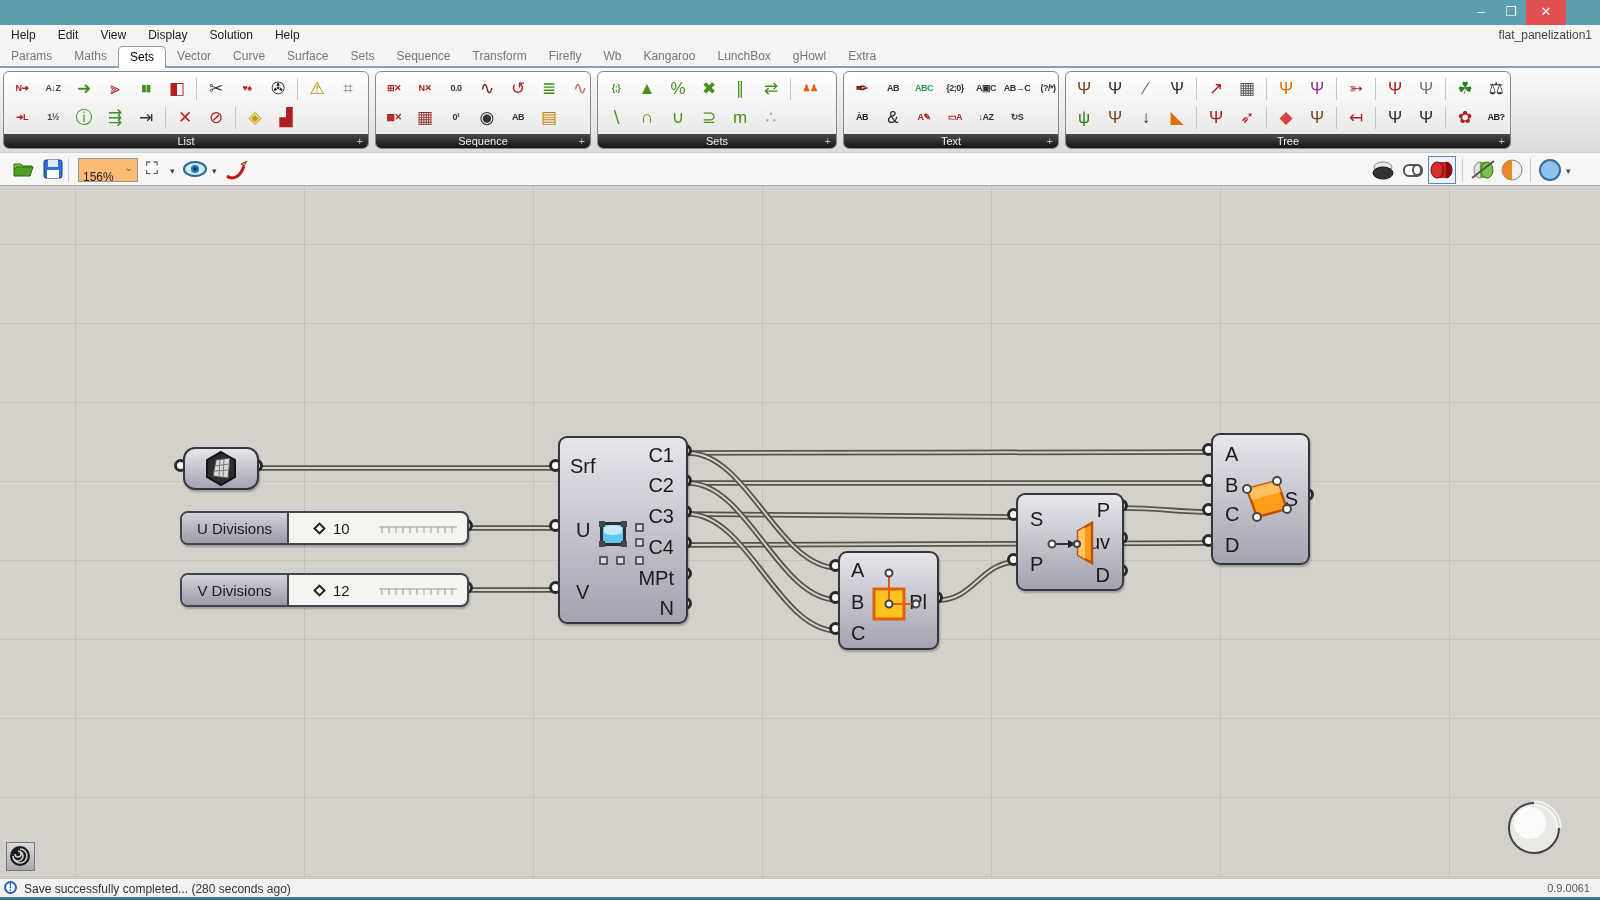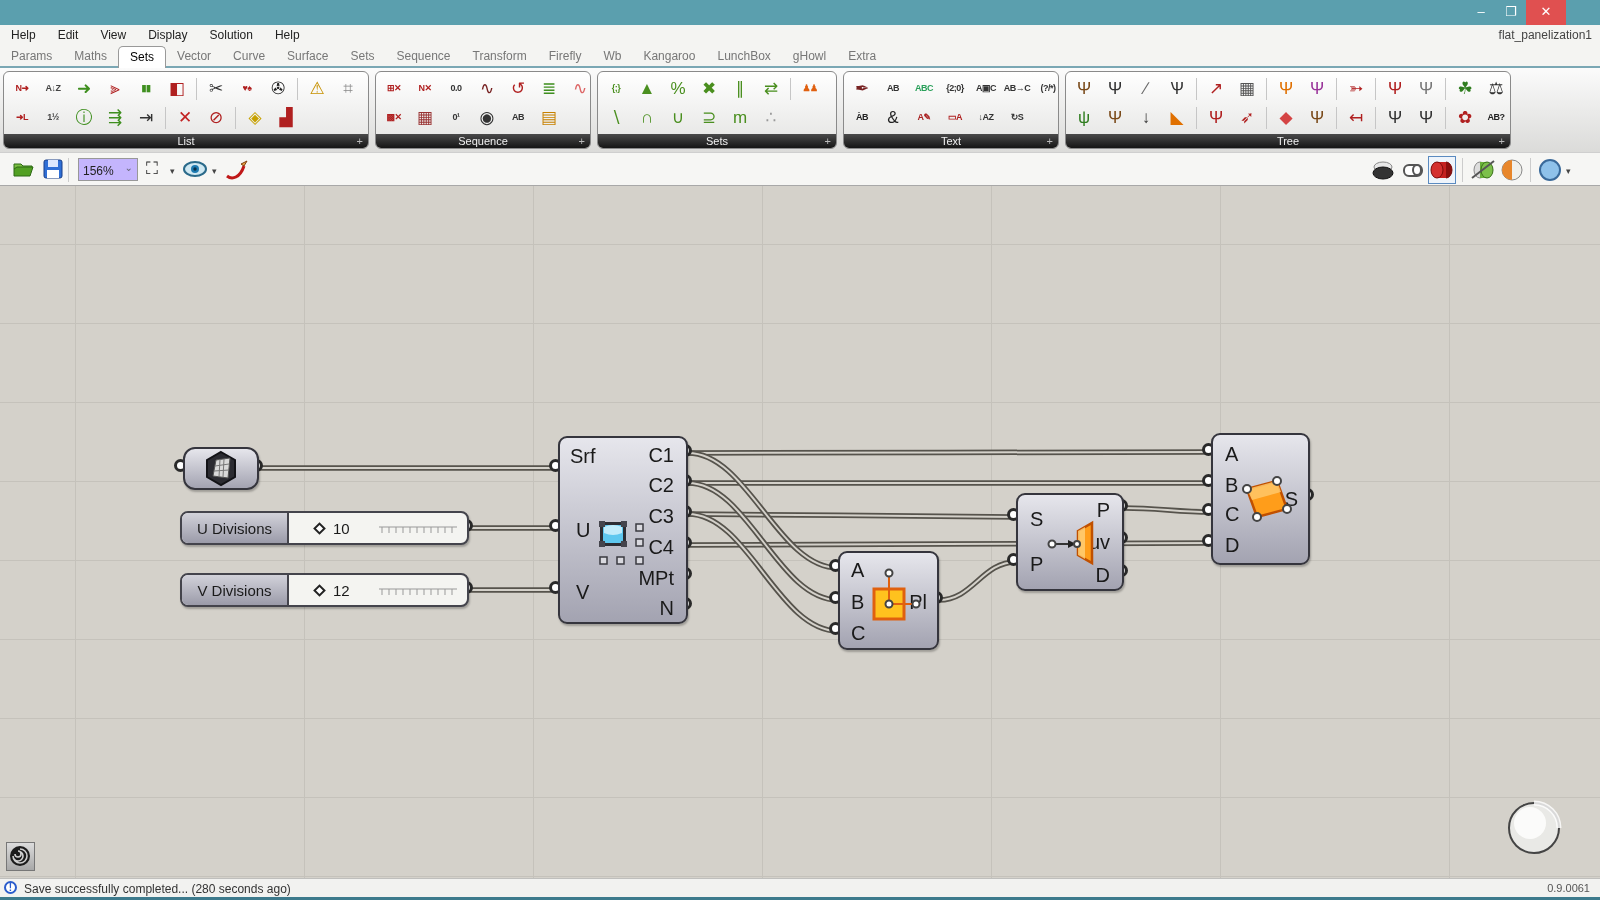--- a/index.html
+++ b/index.html
@@ -29,21 +29,21 @@
   .ticon { width:24px; height:24px; display:flex; align-items:center; justify-content:center; font-size:17px; line-height:1; flex:0 0 auto; }
   .ticon.txt { font-size:9px; font-weight:bold; letter-spacing:-0.5px; }
   .tsep { width:1px; height:22px; background:#c6c6c6; flex:0 0 auto; }
   .tlabel { height:15px; background:linear-gradient(#4a4a4a,#111); color:#f0f0f0; font-size:11px; text-align:center; line-height:14px; position:relative; }
   .tlabel .plus { position:absolute; right:5px; top:0; color:#bbb; }
 
   
   #cvtoolbar { position:absolute; left:0; top:152px; width:1600px; height:34px; background:#f6f6f4; border-bottom:1px solid #a8a8a8; border-top:1px solid #cfcfcf; }
   .cvt { position:absolute; top:5px; }
   .vline { position:absolute; top:5px; width:1px; height:24px; background:#cccccc; }
-  #zoombox { left:78px; width:60px; height:23px; border:1px solid #989898; background:#c4b5fd; font-size:12px; color:#222; padding:5px 4px; }
+  #zoombox { left:78px; width:60px; height:23px; border:1px solid #989898; background:#fdba74; font-size:12px; color:#222; padding:11px 4px; }
   #zoombox .chev { position:absolute; right:4px; top:3px; color:#667; font-size:10px; }
   .chevsmall { font-size:9px; color:#444; top:13px; }
   .glyphicon { font-size:19px; }
 
   
   #canvas { position:absolute; left:0; top:186px; width:1600px; height:692px;
     background-color:#d4d1ca;
     background-image:linear-gradient(#c5c2bb 1px, transparent 1px), linear-gradient(90deg,#c5c2bb 1px, transparent 1px);
     background-size:229px 79px; background-position:75px 58px; }
   #wires { position:absolute; left:0; top:0; }
@@ -425,21 +425,21 @@
             <line x1="52" y1="1" x2="52" y2="7"></line>
             <line x1="59" y1="1" x2="59" y2="7"></line>
             <line x1="66" y1="1" x2="66" y2="7"></line>
             <line x1="73" y1="1" x2="73" y2="7"></line>
           </g>
         </svg>
     </div>
   </div>
 
   <div class="comp" style="left:558px;top:250px;width:130px;height:188px">
-    <span class="clabel" style="left:10px;top:8px">Srf</span>
+    <span class="clabel" style="left:10px;top:18px">Srf</span>
     <span class="clabel" style="left:16px;top:82px">U</span>
     <span class="clabel" style="left:16px;top:144px">V</span>
     <span class="clabel outlabels" style="right:12px;top:7px">C1</span>
     <span class="clabel outlabels" style="right:12px;top:37px">C2</span>
     <span class="clabel outlabels" style="right:12px;top:68px">C3</span>
     <span class="clabel outlabels" style="right:12px;top:99px">C4</span>
     <span class="clabel outlabels" style="right:12px;top:130px">MPt</span>
     <span class="clabel outlabels" style="right:12px;top:160px">N</span>
     <svg width="50" height="46" style="position:absolute;left:38px;top:82px">
       <rect x="2" y="2" width="26" height="24" rx="4" fill="#2d2d33"></rect>

